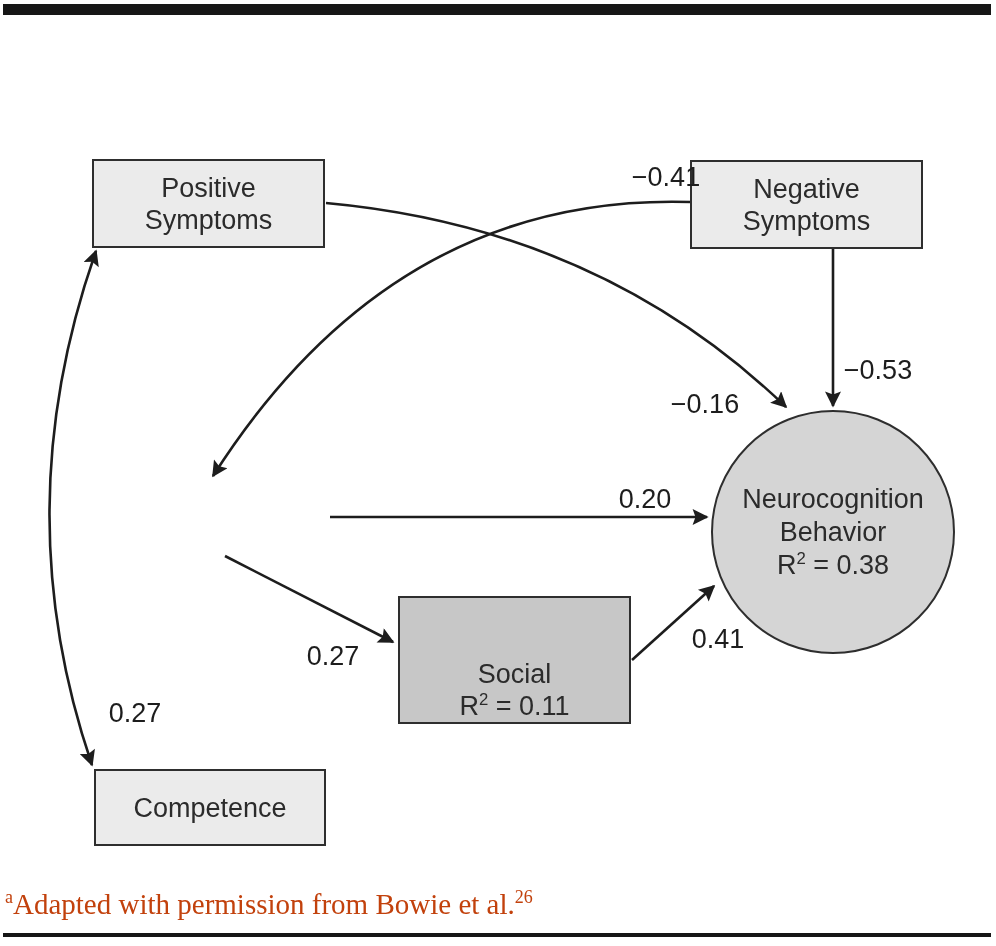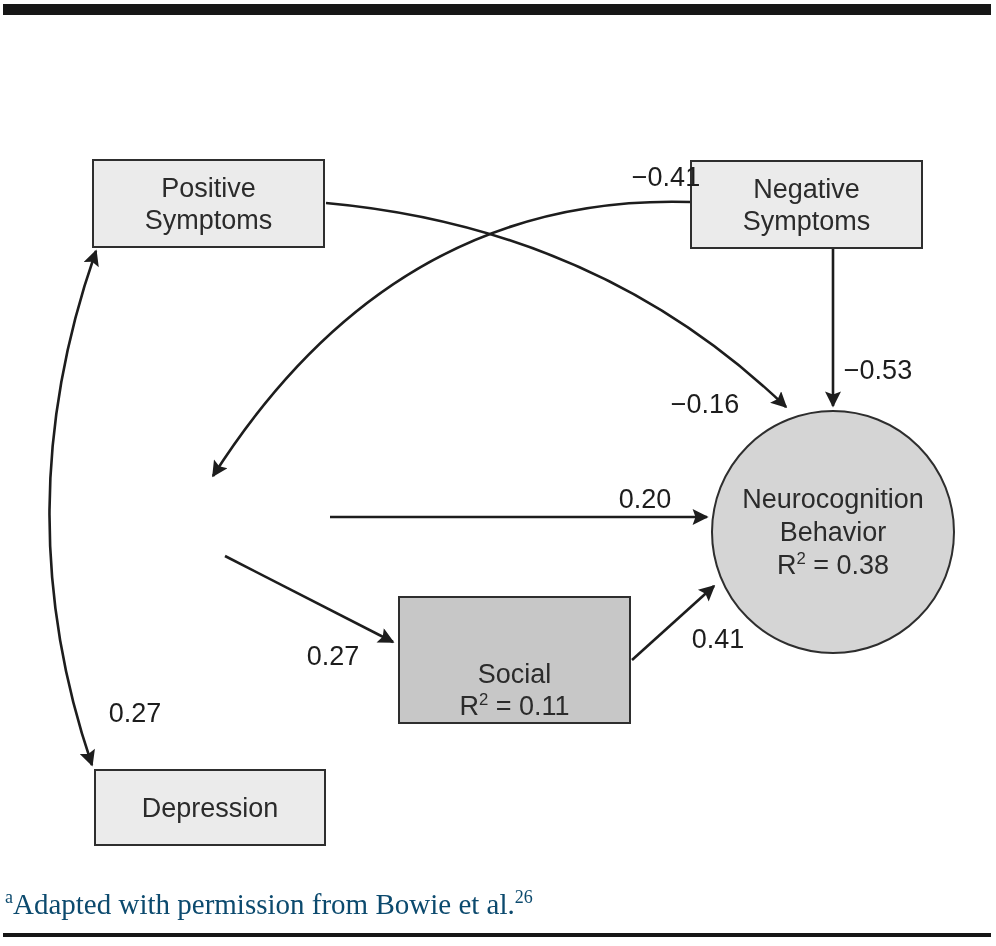--- a/index.html
+++ b/index.html
@@ -45,21 +45,21 @@
     font-size:27px;color:var(--label-text);white-space:nowrap;
   }
   .c-041{left:666px;top:177px;text-align:center;}
   .c-053{left:878px;top:370px;}
   .c-016{left:705px;top:404px;}
   .c-020{left:645px;top:499px;}
   .c-033{left:333px;top:656px;}
   .c-026{left:718px;top:639px;}
   .c-027{left:135px;top:713px;}
   .footnote{
-    position:absolute;left:5px;top:888px;color:#0c4a6e;
+    position:absolute;left:5px;top:888px;color:#c2410c;
     font-family:"Liberation Serif","DejaVu Serif",serif;font-size:29px;white-space:nowrap;
   }
   .footnote sup{font-size:62%;line-height:0;}
 </style>
 </head>
 <body>
 
 <div class="page">
 
   <div class="rule top"></div>
@@ -98,21 +98,21 @@
       <div class="r2"><span>R</span><sup>2</sup><span> = 0.11</span></div>
     </div>
 
     <div class="node circle n-circle">
       <div>Neurocognition</div>
       <div>Behavior</div>
       <div class="r2"><span>R</span><sup>2</sup><span> = 0.38</span></div>
     </div>
 
     <div class="node light n-dep">
-      <div>Depression</div>
+      <div>Competence</div>
     </div>
 
     <div class="coef c-041">−0.41</div>
     <div class="coef c-053">−0.53</div>
     <div class="coef c-016">−0.16</div>
     <div class="coef c-020">0.20</div>
     <div class="coef c-033">0.27</div>
     <div class="coef c-026">0.41</div>
     <div class="coef c-027">0.27</div>
 

